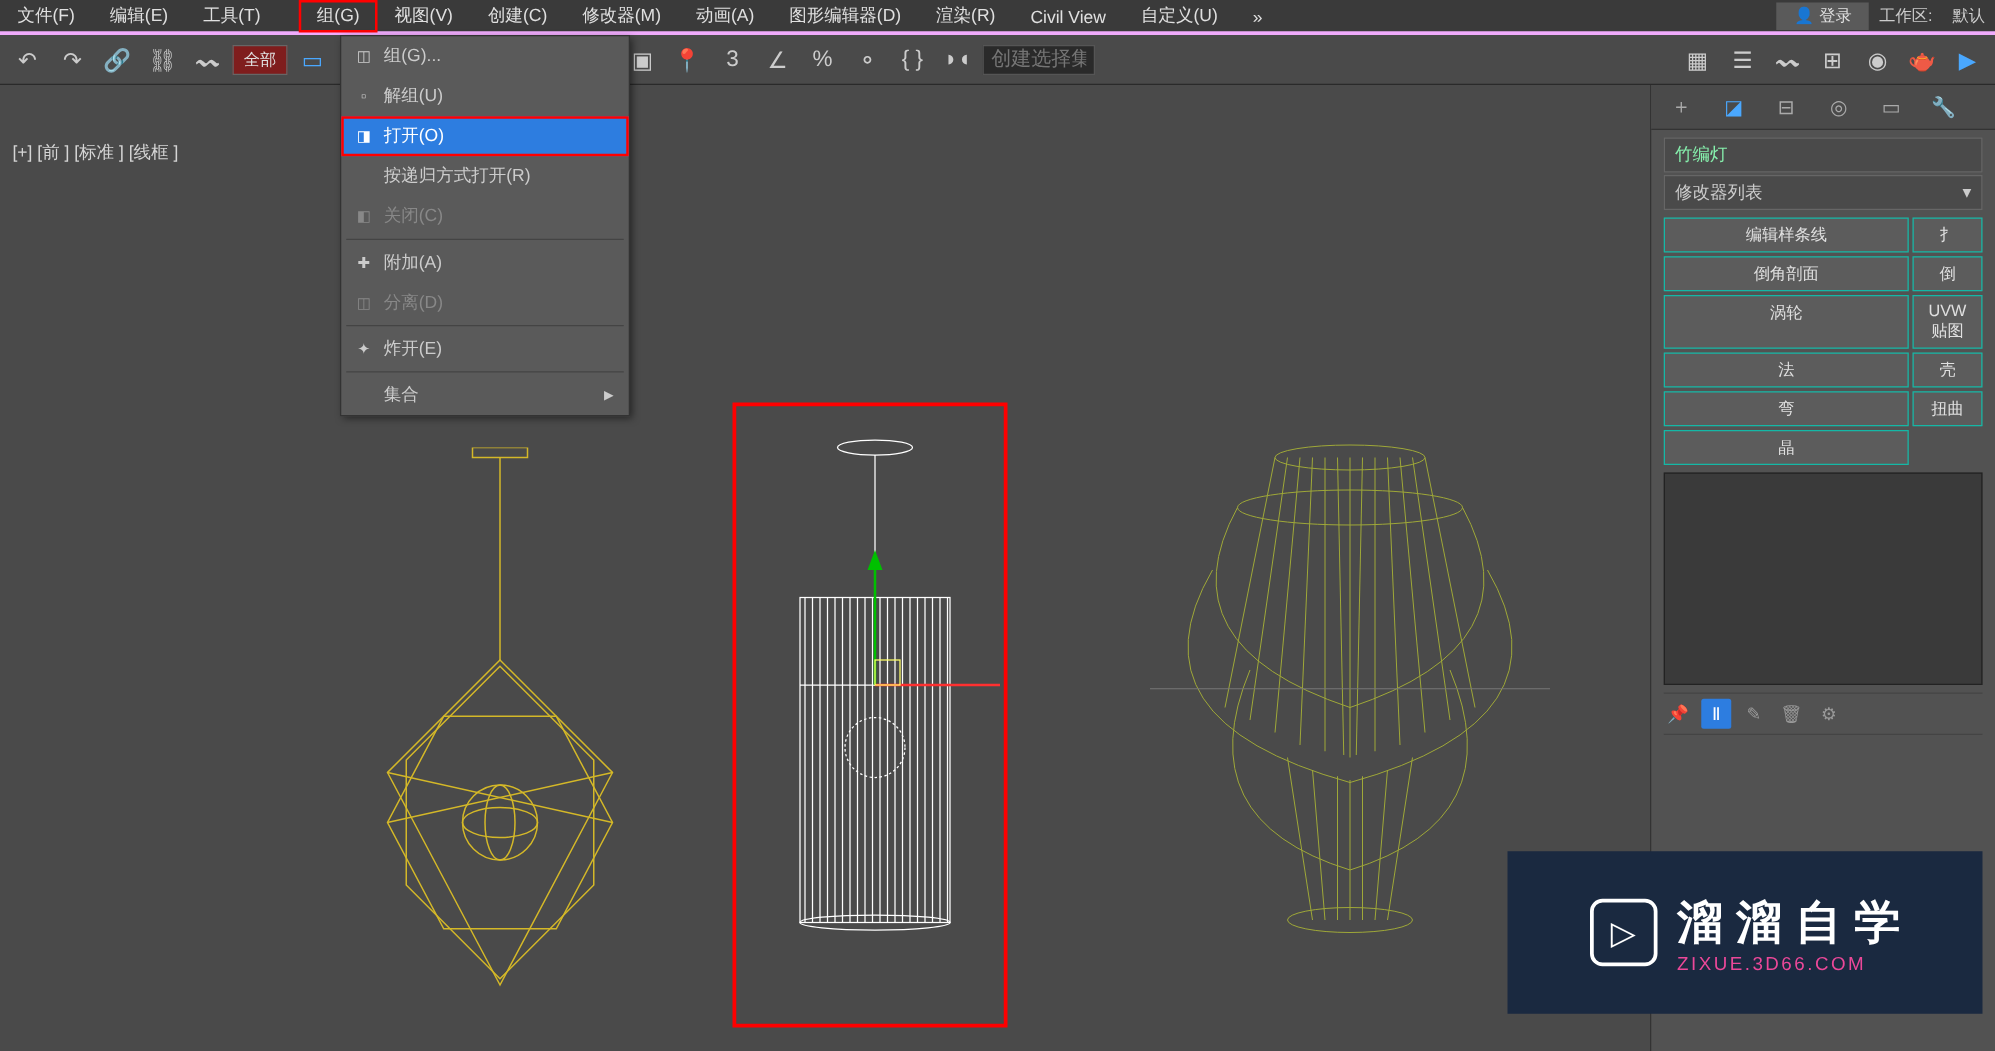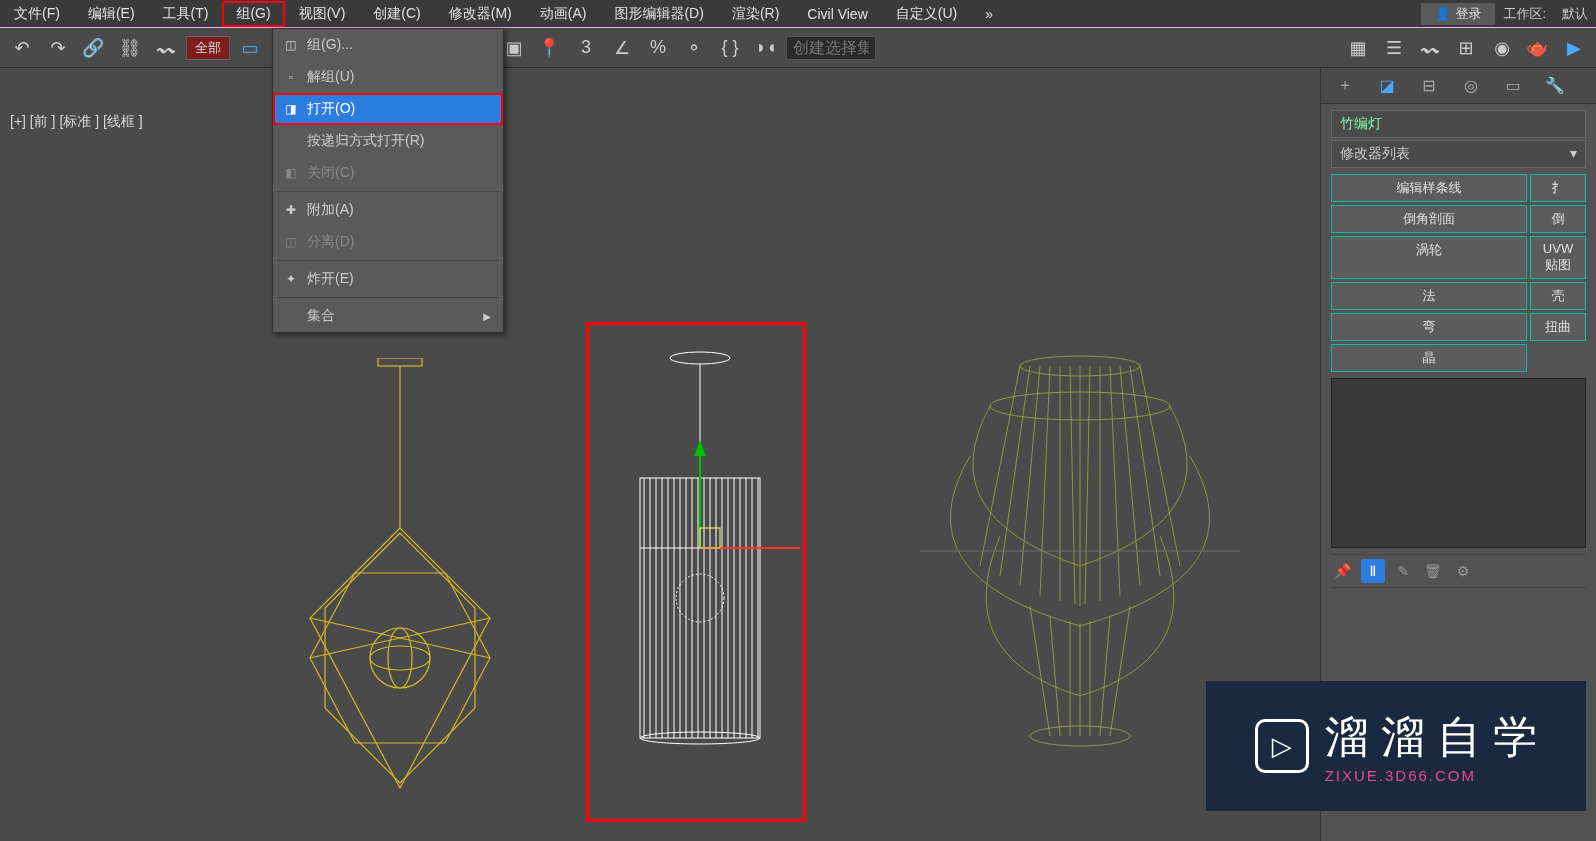--- a/index.html
+++ b/index.html
@@ -1,21 +1,21 @@
 <!DOCTYPE html>
 <html><head>
 <meta charset="utf-8">
 <style>
 * { margin: 0; padding: 0; box-sizing: border-box; font-family: "Microsoft YaHei", sans-serif; }
 body { background: #4a4a4a; width: 1596px; height: 841px; overflow: hidden; position: relative; }
 
 
-.menubar { height: 28px; background: #3a3a3a; display: flex; align-items: center; border-bottom: 1px solid #f0abfc; }
+.menubar { height: 28px; background: #3a3a3a; display: flex; align-items: center; border-bottom: 3px solid #f0abfc; }
 .menu-item { padding: 4px 14px; color: #e0e0e0; font-size: 14px; cursor: pointer; white-space: nowrap; }
-.menu-item.highlighted { border: 2px solid #ff0000; padding: 2px 12px; }
+.menu-item.highlighted { border: 2px solid #ff0000; padding: 2px 12px; margin-left: 17px; }
 .menu-spacer { flex: 1; }
 .menu-right { display: flex; align-items: center; }
 .login-btn { background: #5a5a5a; padding: 2px 14px; color: #e0e0e0; font-size: 13px; display: flex; align-items: center; gap: 4px; }
 .workspace { padding: 0 8px; color: #ccc; font-size: 13px; }
 
 
 .toolbar { height: 40px; background: #4a4a4a; display: flex; align-items: center; gap: 4px; padding: 0 6px; border-bottom: 1px solid #2a2a2a; }
 .tool-btn { width: 32px; height: 32px; display: flex; align-items: center; justify-content: center; color: #ccc; font-size: 18px; cursor: pointer; }
 .tool-dropdown { background: #7f1d1d; padding: 2px 8px; color: #e0e0e0; font-size: 13px; border: 1px solid #666; }
 .tool-input { background: #2a2a2a; border: 1px solid #555; color: #ccc; padding: 2px 6px; font-size: 16px; width: 90px; }
@@ -51,21 +51,21 @@
 .stack-tool { width: 24px; height: 24px; display: flex; align-items: center; justify-content: center; color: #999; font-size: 14px; cursor: pointer; }
 .stack-tool.active { background: #2d7de0; color: #fff; border-radius: 2px; }
 
 
 .red-box { position: absolute; border: 3px solid #ff0000; pointer-events: none; }
 
 
 .watermark { position: absolute; right: 10px; bottom: 30px; width: 380px; height: 130px; background: #1a2940; display: flex; align-items: center; justify-content: center; gap: 16px; padding: 10px 20px; }
 .wm-logo { width: 54px; height: 54px; border: 3px solid #fff; border-radius: 10px; display: flex; align-items: center; justify-content: center; color: #fff; font-size: 26px; }
 .wm-text { color: #fff; }
-.wm-big { font-size: 44px; font-weight: normal; text-align: right; }
+.wm-big { font-size: 37px; font-weight: bold; text-align: right; }
 .wm-small { font-size: 15px; letter-spacing: 2px; color: #ec4899; }
 
 
 .obj { position: absolute; }
 </style>
 </head>
 <body>
 
 <div class="menubar">
   <div class="menu-item">文件(F)</div>

